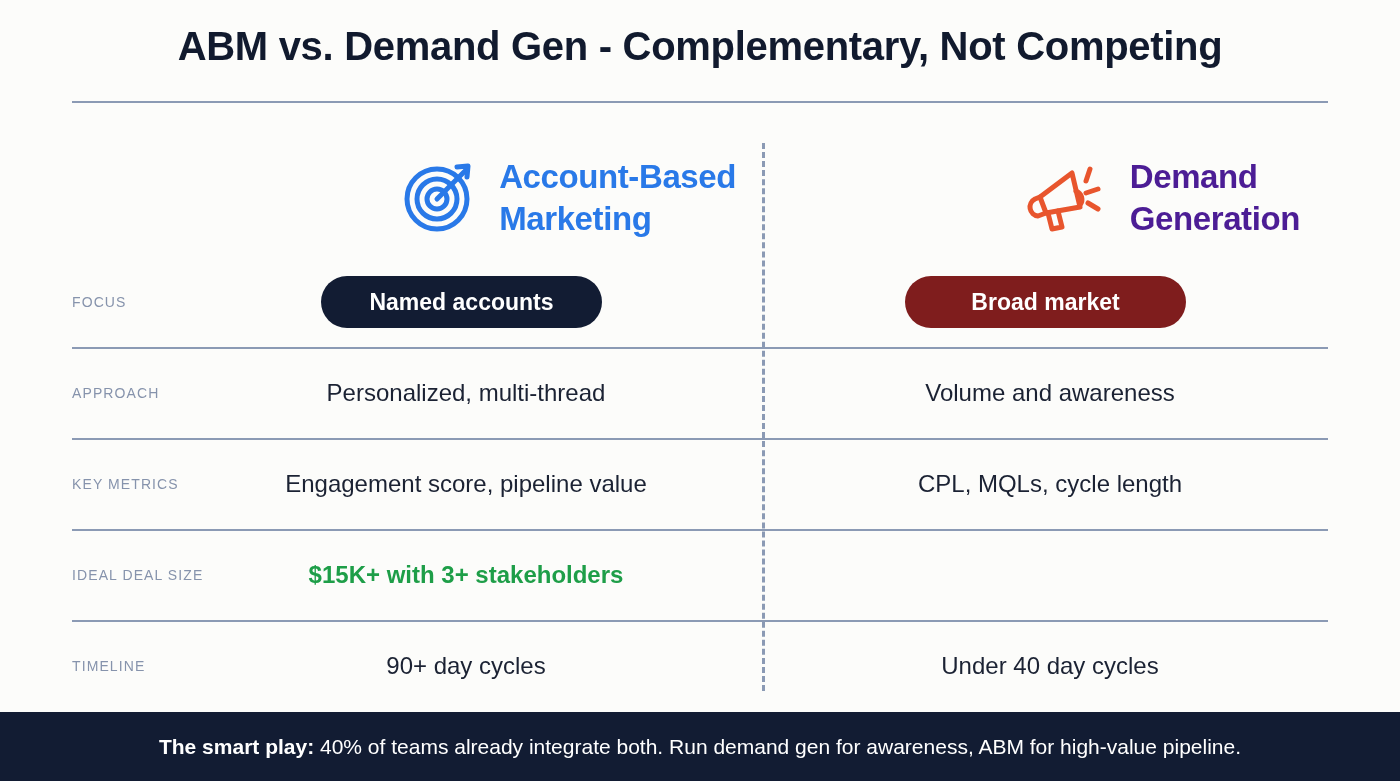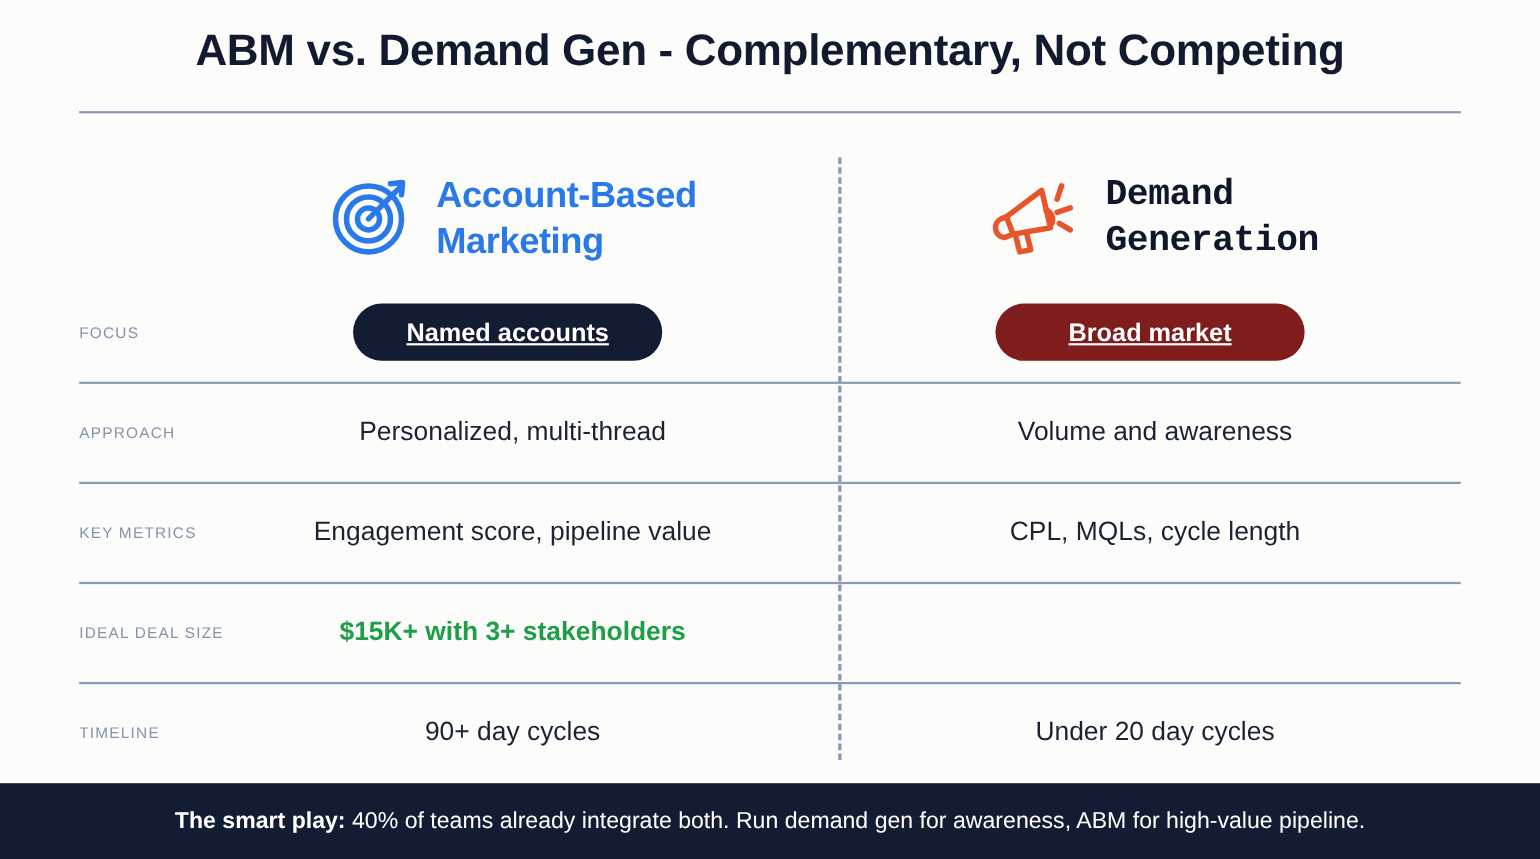--- a/index.html
+++ b/index.html
@@ -42,36 +42,36 @@
     background: #8B9AB4;
   }
 
   
   .col-head {
     position: absolute;
     top: 143px;
     height: 110px;
     display: flex;
     align-items: center;
-    justify-content: center;
+    justify-content: flex-end;
     gap: 20px;
   }
   .col-head.abm  { left: 196px; width: 540px; }
   .col-head.dg   { left: 800px; width: 500px; }
 
   .col-icon { flex: 0 0 auto; display: block; }
 
   .col-title {
     font-size: 33px;
     font-weight: bold;
     line-height: 1.28;
     letter-spacing: -0.4px;
   }
   .col-title.abm { color: #2979E8; }
-  .col-title.dg  { color: #0f172a; font-family: Liberation Mono, monospace; }
+  .col-title.dg  { color: #4c1d95; }
 
   
   .v-divider {
     position: absolute;
     left: 762px;
     top: 143px;
     width: 0;
     height: 548px;
     border-left: 3px dashed #8B9AB4;
   }
@@ -125,21 +125,20 @@
     height: 52px;
     border-radius: 26px;
     display: flex;
     align-items: center;
     justify-content: center;
     font-size: 23px;
     font-weight: bold;
     color: #FFFFFF;
     white-space: nowrap;
     padding: 0 30px;
-    text-decoration: underline;
   }
   .pill.abm {
     left: 249px;
     min-width: 281px;
     background: #121C33;
   }
   .pill.dg {
     left: 833px;
     min-width: 281px;
     background: #7f1d1d;
@@ -233,21 +232,21 @@
 
   <div class="row" style="top:530px;">
     <span class="row-label">IDEAL DEAL SIZE</span>
     <span class="cell left green">$15K+ with 3+ stakeholders</span>
   </div>
   <div class="row-rule" style="top:620px;"></div>
 
   <div class="row" style="top:621px;">
     <span class="row-label">TIMELINE</span>
     <span class="cell left">90+ day cycles</span>
-    <span class="cell right">Under 20 day cycles</span>
+    <span class="cell right">Under 40 day cycles</span>
   </div>
 
   <div class="banner">
     <div class="banner-text">
       <b>The smart play:</b><span> 40% of teams already integrate both. Run demand gen for awareness, ABM for high-value pipeline.</span>
     </div>
   </div>
 
 </div>
 

